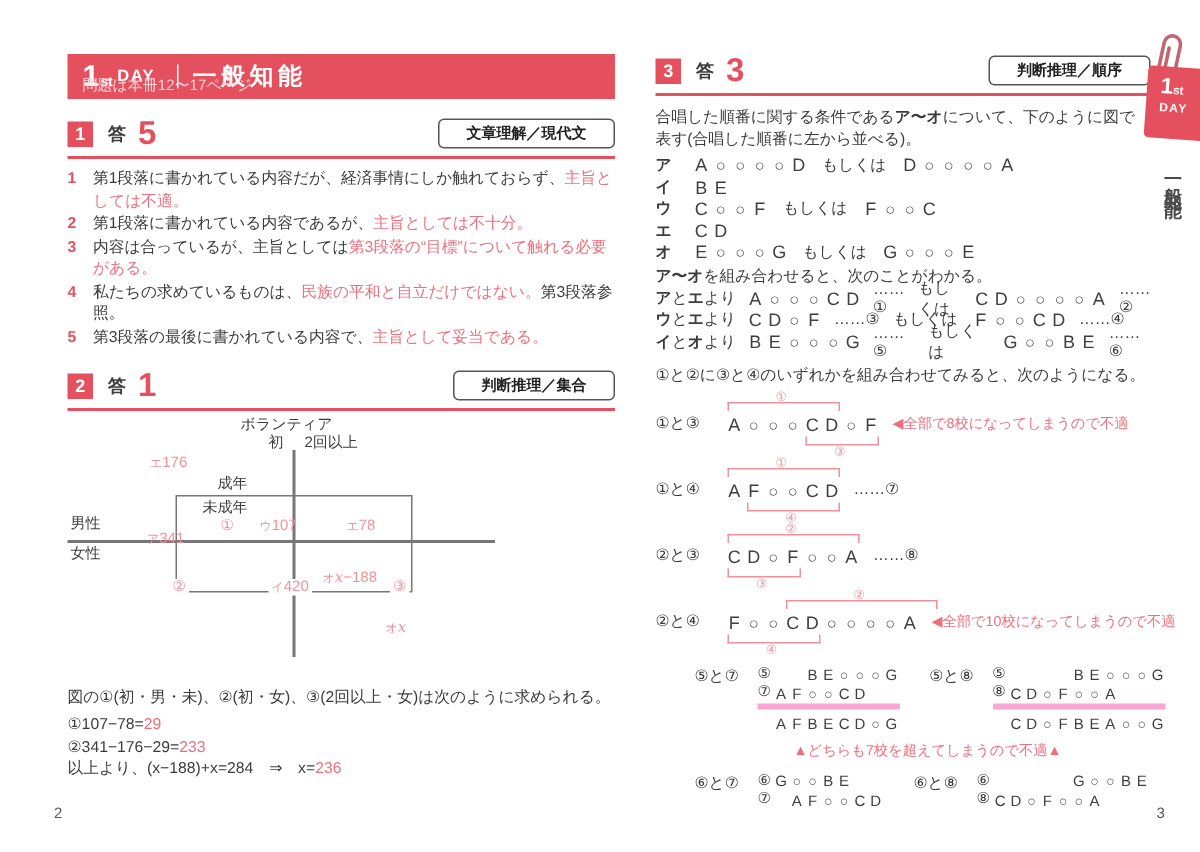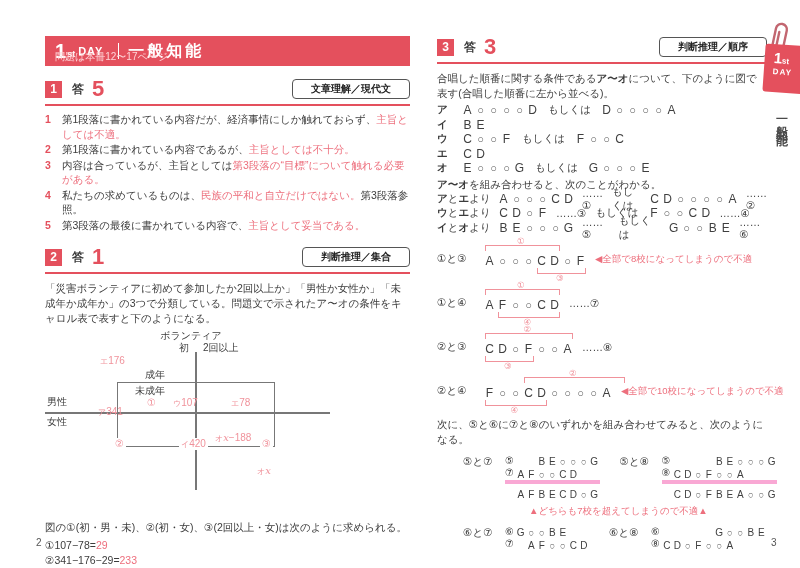--- a/index.html
+++ b/index.html
@@ -142,21 +142,20 @@
       </div>
     </div>
 
   <div class="sec-header">
     <span class="sec-num">2</span>
     <span class="ans-label">答</span>
     <span class="ans-val">1</span>
     <span class="badge">判断推理／集合</span>
   </div>
 
-  <p class="para">「災害ボランティアに初めて参加したか2回以上か」「男性か女性か」「未成年か成年か」の3つで分類している。問題文で示されたア〜オの条件をキャロル表で表すと下のようになる。</p>
 
   <div class="carroll">
     <div class="cv"></div>
     <div class="chl"></div>
     <div class="crect"></div>
     <span class="cl" style="left:96px;top:0;width:100px;text-align:center">ボランティア</span>
     <span class="cl" style="left:118px;top:12px;width:26px;text-align:right">初</span>
     <span class="cl" style="left:158px;top:12px">2回以上</span>
     <span class="cl" style="left:100px;top:39px">成年</span>
     <span class="cl" style="left:90px;top:55px">未成年</span>
@@ -167,21 +166,21 @@
     <span class="cl pk" style="left:128px;top:67px"><span class="kat">ウ</span><span>107</span></span>
     <span class="cl pk" style="left:186px;top:67px"><span class="kat">エ</span><span>78</span></span>
     <span class="cl pk" style="left:53px;top:76px"><span class="kat">ア</span><span>341</span></span>
     <span class="cl pk" style="left:170px;top:102px"><span class="kat">オ</span><span class="mx">x</span><span>−188</span></span>
     <span class="cl pk wbg" style="left:68px;top:108px">②</span>
     <span class="cl pk wbg" style="left:134px;top:108px"><span class="kat">イ</span><span>420</span></span>
     <span class="cl pk wbg" style="left:215px;top:108px">③</span>
     <span class="cl pk" style="left:212px;top:135px"><span class="kat">オ</span><span class="mx">x</span></span>
   </div>
 
-  <p class="para" style="margin-top:18px">図の①(初・男・未)、②(初・女)、③(2回以上・女)は次のように求められる。</p>
+  <p class="para" style="margin-top:8px">図の①(初・男・未)、②(初・女)、③(2回以上・女)は次のように求められる。</p>
   <div class="calcs">
       <div class="calcline"><span>①107−78=</span><span class="redtxt">29</span></div>
       <div class="calcline"><span>②341−176−29=</span><span class="redtxt">233</span></div>
       <div class="calcline"><span>以上より、(x−188)+x=284　⇒　x=</span><span class="redtxt">236</span></div>
     </div>
 
 </div>
 
 <div class="page-right">
 
@@ -245,20 +244,21 @@
       <div class="cond">
         <span class="plab"><span class="b">イ</span><span>と</span><span class="b">オ</span><span>より</span></span>
         <span class="seq"><span class="cell">B</span><span class="cell">E</span><span class="cell circ">○</span><span class="cell circ">○</span><span class="cell circ">○</span><span class="cell">G</span></span>
         <span class="dots">……⑤</span>
         <span class="mid">もしくは</span>
         <span class="seq"><span class="cell">G</span><span class="cell circ">○</span><span class="cell circ">○</span><span class="cell">B</span><span class="cell">E</span></span>
         <span class="dots">……⑥</span>
       </div>
     </div>
 
+  <p class="para" style="margin-top:8px">①と②に③と④のいずれかを組み合わせてみると、次のようになる。</p>
 
   <div style="margin-top:4px">
       <div class="bcombo">
         <span class="blab">①と③</span>
         <div class="bseq"><span class="seq"><span class="cell">A</span><span class="cell circ">○</span><span class="cell circ">○</span><span class="cell circ">○</span><span class="cell">C</span><span class="cell">D</span><span class="cell circ">○</span><span class="cell">F</span></span></div>
         <div class="brtop" style="left: 48px; width: 73px;"></div>
         <span class="brlab" style="left: 80px; top: -3px;">①</span>
         <div class="brbot" style="left: 100px; width: 47px;"></div>
         <span class="brlab" style="left: 119px; top: 34px;">③</span>
         <span class="bnote" style="left: 158px;">◀全部で8校になってしまうので不適</span>
@@ -285,21 +285,20 @@
         <span class="blab">②と④</span>
         <div class="bseq"><span class="seq"><span class="cell">F</span><span class="cell circ">○</span><span class="cell circ">○</span><span class="cell">C</span><span class="cell">D</span><span class="cell circ">○</span><span class="cell circ">○</span><span class="cell circ">○</span><span class="cell circ">○</span><span class="cell">A</span></span></div>
         <div class="brtop" style="left: 87px; width: 99px;"></div>
         <span class="brlab" style="left: 132px; top: -3px;">②</span>
         <div class="brbot" style="left: 48px; width: 60px;"></div>
         <span class="brlab" style="left: 73.5px; top: 34px;">④</span>
         <span class="bnote" style="left: 184px;">◀全部で10校になってしまうので不適</span>
       </div>
     </div>
 
-  <p class="para" style="margin-top:4px">次に、⑤と⑥に⑦と⑧のいずれかを組み合わせてみると、次のようになる。</p>
 
   <div class="stackrow">
       <div class="stack">
         <span class="stklab">⑤と⑦</span>
         <div class="sblock">
           <div class="srow">
             <span class="slab">⑤</span>
             <span class="sp" style="width: 21px;"></span>
             <span class="seq small"><span class="cell">B</span><span class="cell">E</span><span class="cell circ">○</span><span class="cell circ">○</span><span class="cell circ">○</span><span class="cell">G</span></span>
           </div>

